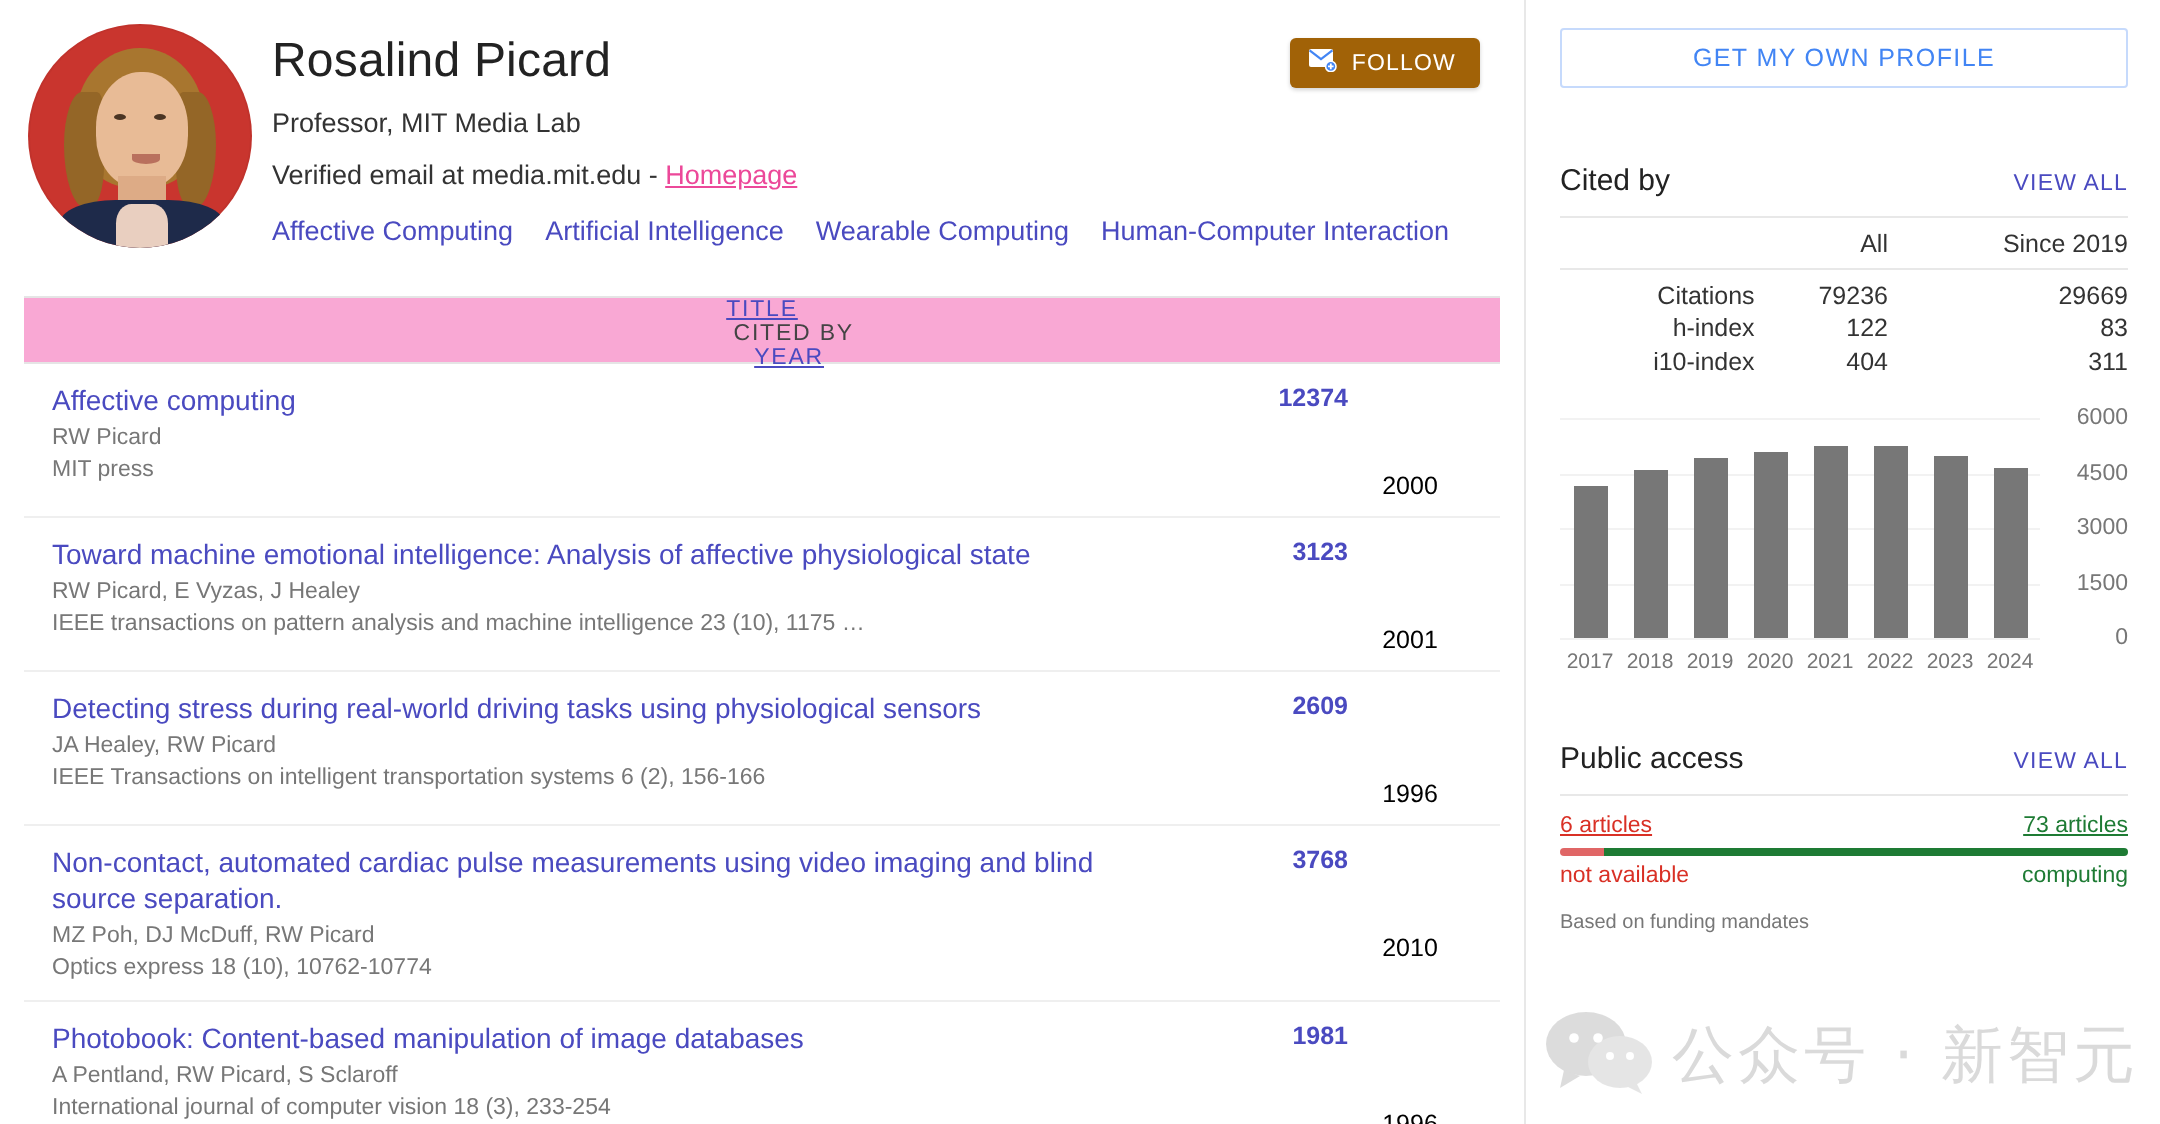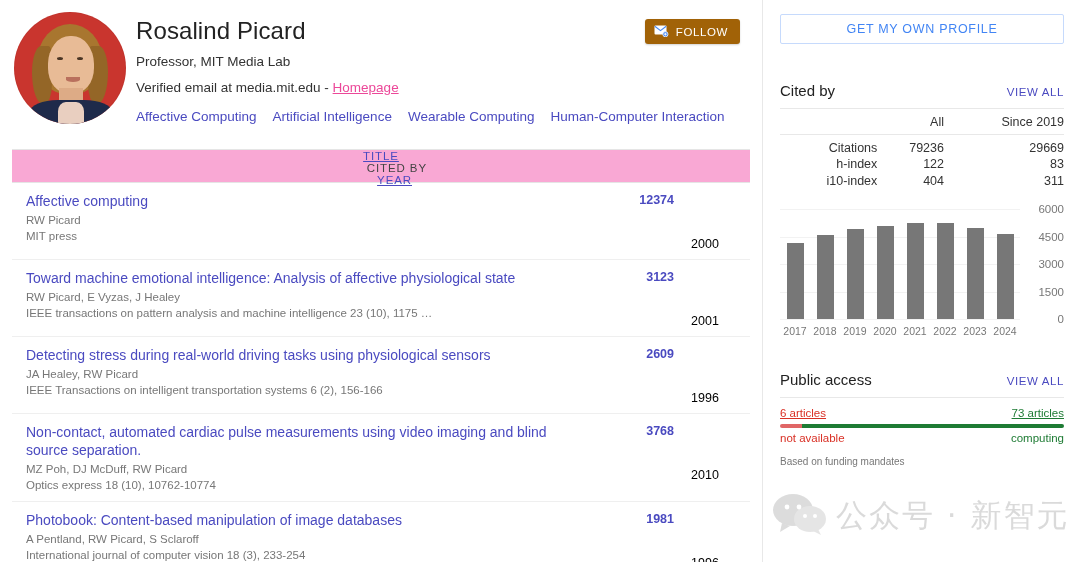--- a/index.html
+++ b/index.html
@@ -174,21 +174,21 @@
   .pa-bar { display: flex; height: 4px; margin-top: 5px; }
   .pa-bar-red { background: #e06666; border-radius: 2px 0 0 2px; }
   .pa-bar-green { background: #1e7b34; border-radius: 0 2px 2px 0; flex: 1; }
   .pa-labels { display: flex; justify-content: space-between; padding-top: 4px; }
   .pa-left-lbl { font-size: 11.5px; color: #d93025; }
   .pa-right-lbl { font-size: 11.5px; color: #1e7b34; }
   .pa-note { font-size: 10px; color: #777; padding-top: 12px; }
 
   
   .watermark {
-    position: absolute; left: 772px; top: 484px;
+    position: absolute; left: 772px; top: 496px;
     width: 300px; height: 64px;
     display: flex; align-items: center; gap: 8px;
     pointer-events: none; opacity: .52;
   }
   .wm-logo { flex: 0 0 auto; }
   .wm-text {
     font-size: 31px; color: #b9b9b9; letter-spacing: 2px;
     font-family: "DejaVu Sans", sans-serif; white-space: nowrap;
   }
 </style>

